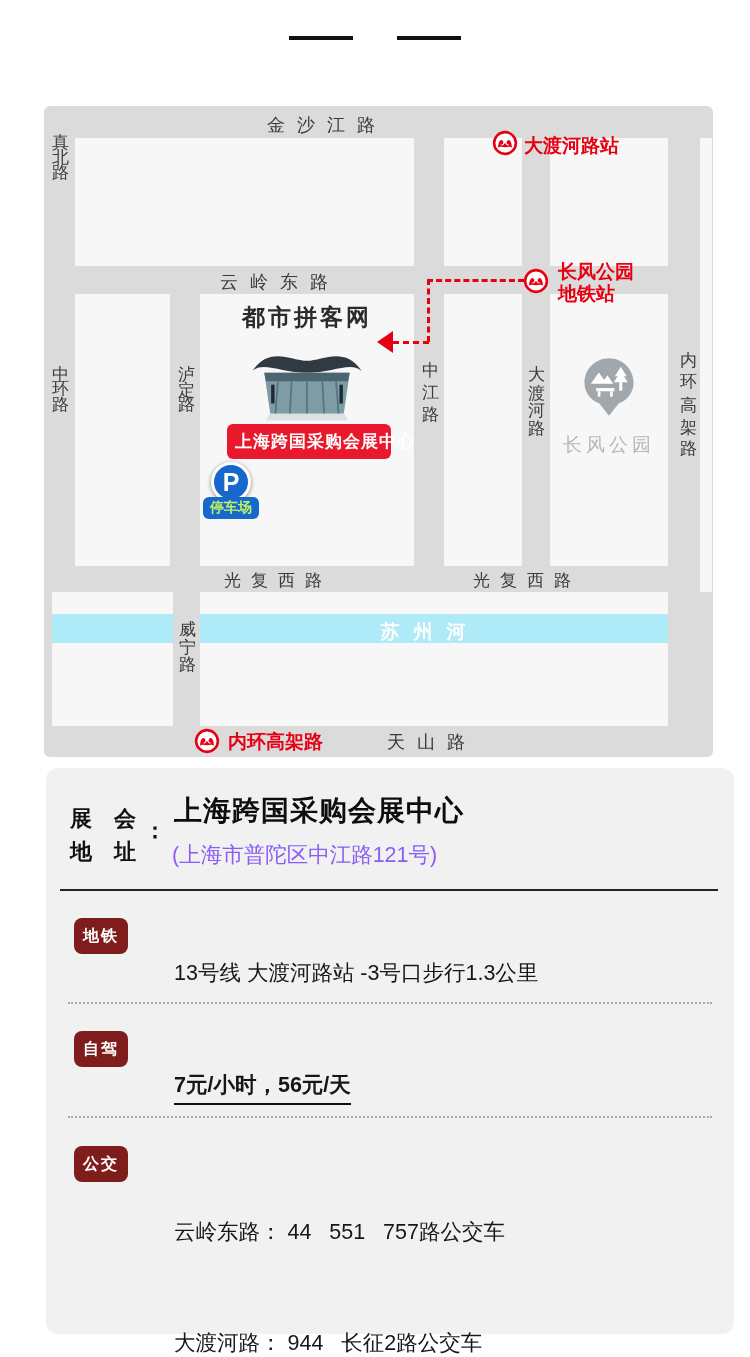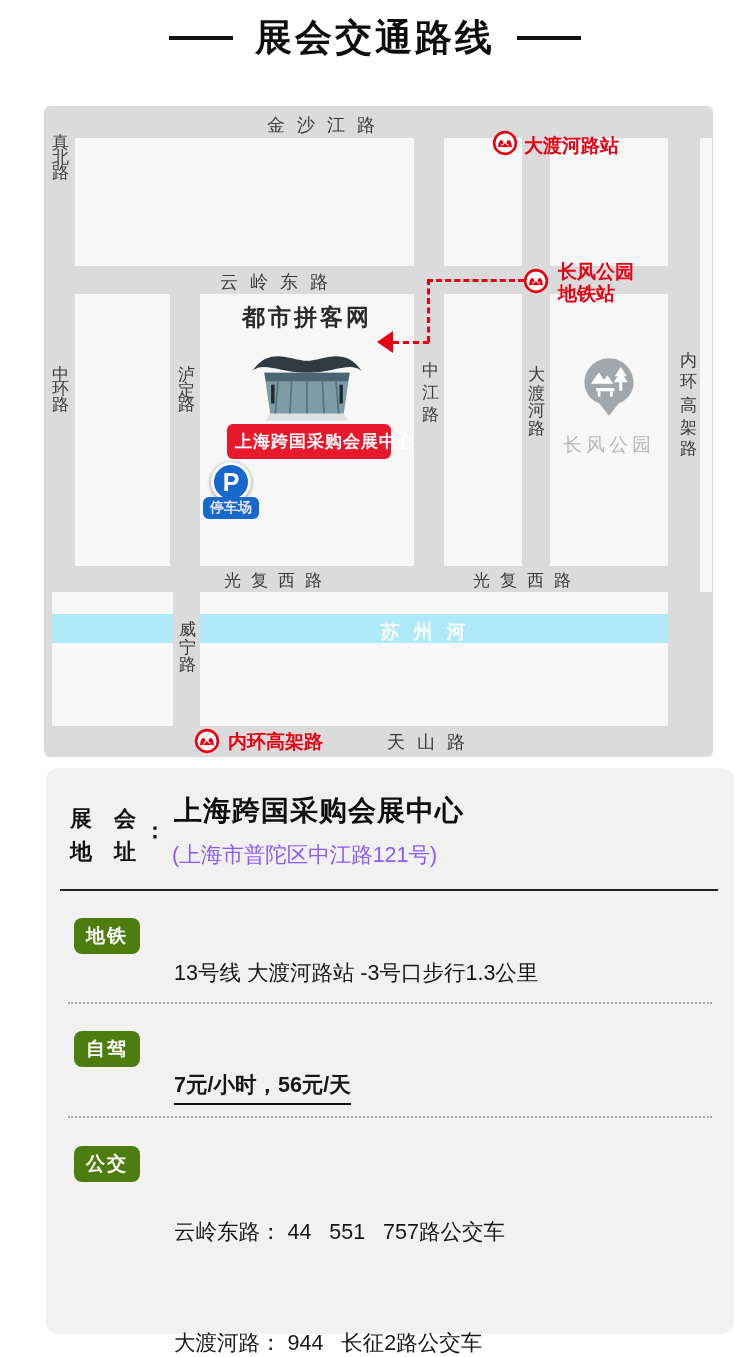--- a/index.html
+++ b/index.html
@@ -34,53 +34,52 @@
               border-right:16px solid #e60012;}
   .site-name{position:absolute;transform:translateX(-50%);font-size:23px;font-weight:bold;
              color:#2b2b2b;letter-spacing:3px;white-space:nowrap;}
   .venue-label{position:absolute;background:#e8192c;color:#fff;font-weight:bold;
                font-size:17px;letter-spacing:1px;text-align:center;border-radius:6px;
                padding:6px 8px;white-space:nowrap;}
   .p-icon{position:absolute;width:34px;height:34px;border-radius:50%;background:#1668cd;
           border:3px solid #fff;box-shadow:0 1px 4px rgba(0,0,0,.45);
           color:#fff;font-size:25px;font-weight:bold;display:flex;
           align-items:center;justify-content:center;}
-  .parking-tag{position:absolute;background:#1668cd;color:#e5e5e5;font-size:14px;
+  .parking-tag{position:absolute;background:#1668cd;color:#bef264;font-size:14px;
                font-weight:bold;border-radius:6px;padding:2px 7px;white-space:nowrap;}
   .park-pin{position:absolute;}
   .park-label{position:absolute;transform:translateX(-50%);color:#b4b8bb;font-size:19px;
               letter-spacing:4px;white-space:nowrap;}
 
   
   .info{position:absolute;left:46px;top:768px;width:688px;height:566px;
         background:#f1f1f1;border-radius:12px;}
   .addr-label{position:absolute;left:24px;top:34px;font-size:22px;font-weight:bold;
               color:#111;letter-spacing:8px;line-height:33px;white-space:pre;}
   .addr-colon{position:absolute;left:98px;top:48px;font-size:22px;font-weight:bold;color:#111;}
   .addr-title{position:absolute;left:128px;top:24px;font-size:28px;font-weight:bold;
               color:#0d0d0d;letter-spacing:1px;white-space:nowrap;}
   .addr-sub{position:absolute;left:126px;top:72px;font-size:21.5px;color:#8b5cf6;white-space:nowrap;}
   .sep-solid{position:absolute;left:14px;right:16px;top:121px;border-top:2px solid #222;}
   .sep-dot{position:absolute;left:22px;right:22px;border-top:2px dotted #a9a9a9;}
-  .badge{position:absolute;left:28px;width:66px;height:36px;background:#4d7c0f;color:#fff;
-         font-size:19px;font-weight:bold;letter-spacing:2px;border-radius:8px;
+  .badge{position:absolute;left:28px;width:54px;height:36px;background:#7f1d1d;color:#fff;
+         font-size:16px;font-weight:bold;letter-spacing:2px;border-radius:8px;
          display:flex;align-items:center;justify-content:center;}
   .info-line{position:absolute;left:128px;font-size:21.5px;color:#161616;white-space:pre;}
   .bold-underline{font-weight:bold;display:inline-block;border-bottom:2.5px solid #111;
                   padding-bottom:4px;}
   .road-underline{display:inline-block;border-bottom:2px solid #777;padding-bottom:1px;}
   .bus-block{position:absolute;left:128px;top:372px;font-size:21.5px;color:#161616;
              line-height:37px;white-space:pre;}
 </style>
 </head>
 <body>
 
 <div class="title-row">
   <div class="title-dash"></div>
-  <div class="main-title">展会交通路线</div>
   <div class="title-dash"></div>
 </div>
 
 <div class="map">
 
   <div class="block" style="left:31px;top:32px;width:339px;height:128px;"></div>
   <div class="block" style="left:400px;top:32px;width:78px;height:128px;"></div>
   <div class="block" style="left:506px;top:32px;width:118px;height:128px;"></div>
   <div class="block" style="left:656px;top:32px;width:12px;height:454px;"></div>
   <div class="block" style="left:31px;top:188px;width:95px;height:272px;"></div>

